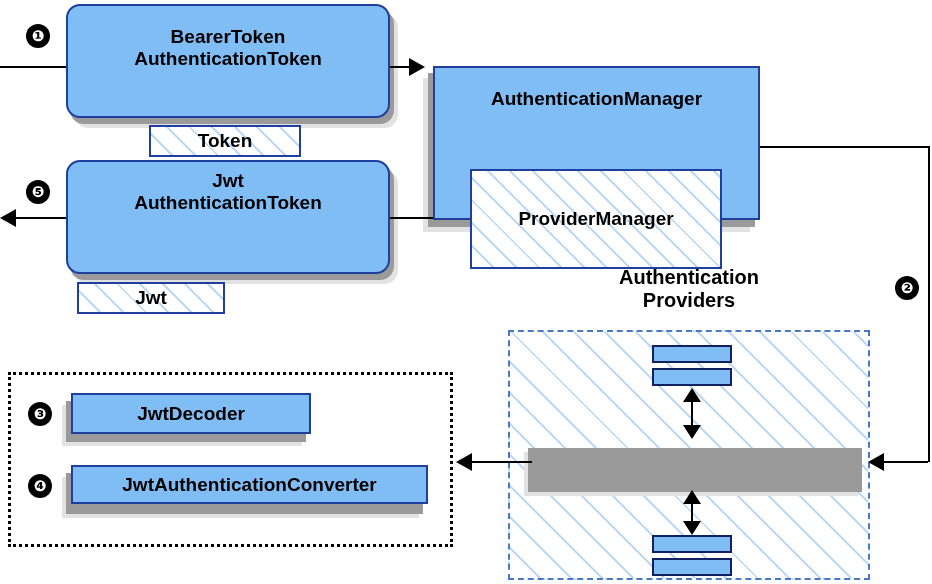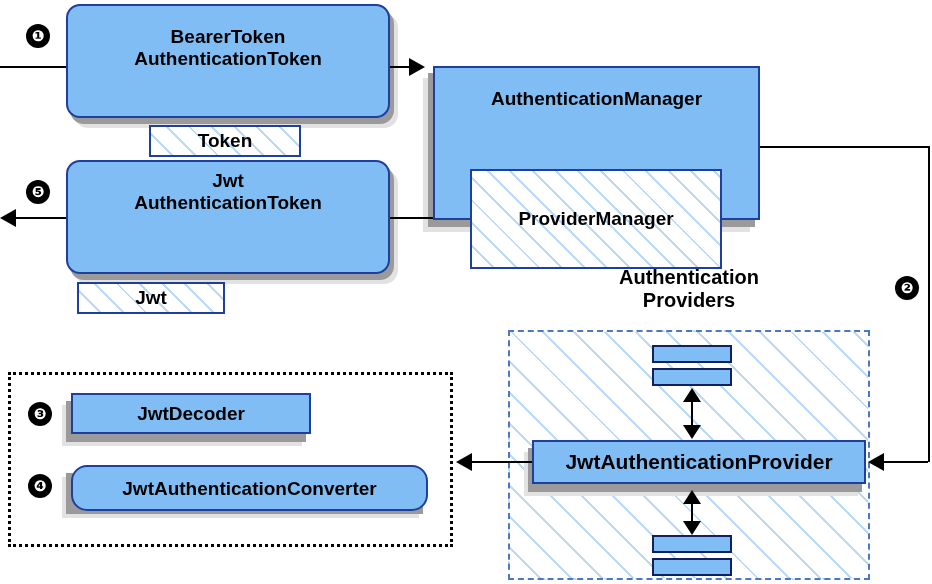--- a/index.html
+++ b/index.html
@@ -192,23 +192,20 @@
   <div class="shadow-dark" style="left:428px; top:73px; width:327px; height:154px;"></div>
   <div class="node" style="left:433px; top:66px; width:327px; height:154px; font-size:19px; padding-top:20px;">
     <div class="node-title">AuthenticationManager</div>
   </div>
   <div class="hatch" style="left:470px; top:123px; width:252px; height:100px; font-size:19px;">
     <span>ProviderManager</span>
   </div>
 
   <div class="shadow-light" style="left:524px; top:452px; width:334px; height:44px;"></div>
   <div class="shadow-dark" style="left:528px; top:448px; width:334px; height:44px;"></div>
-  <div class="node" style="left:532px; top:440px; width:334px; height:44px; font-size:21px; justify-content:center;">
-    <div class="node-title" style="line-height:40px;">JwtAuthenticationProvider</div>
-  </div>
 
   <div class="minibar" style="left:652px; top:345px; width:80px; height:18px;"></div>
   <div class="minibar" style="left:652px; top:368px; width:80px; height:18px;"></div>
 
   <div class="minibar" style="left:652px; top:535px; width:80px; height:18px;"></div>
   <div class="minibar" style="left:652px; top:558px; width:80px; height:18px;"></div>
 
   <div class="line-v" style="left:691px; top:394px; height:38px;"></div>
   <div class="arrow arrow-up" style="left:683px; top:388px;"></div>
   <div class="arrow arrow-down" style="left:683px; top:425px;"></div>
@@ -218,21 +215,21 @@
   <div class="arrow arrow-down" style="left:683px; top:521px;"></div>
 
   <div class="shadow-light" style="left:62px; top:405px; width:240px; height:41px;"></div>
   <div class="shadow-dark" style="left:66px; top:401px; width:240px; height:41px;"></div>
   <div class="node" style="left:71px; top:393px; width:240px; height:41px; font-size:19px; justify-content:center;">
     <div class="node-title" style="line-height:37px;">JwtDecoder</div>
   </div>
 
   <div class="shadow-light" style="left:62px; top:477px; width:357px; height:41px;"></div>
   <div class="shadow-dark" style="left:66px; top:473px; width:357px; height:41px;"></div>
-  <div class="node" style="left:71px; top:465px; width:357px; height:46px; font-size:19px; justify-content:center;border-radius:16px;">
+  <div class="node" style="left:71px; top:465px; width:357px; height:39px; font-size:19px; justify-content:center;">
     <div class="node-title" style="line-height:37px;">JwtAuthenticationConverter</div>
   </div>
 
   <div class="line-h" style="left:0px; top:66px; width:410px;"></div>
   <div class="arrow arrow-right" style="left:409px; top:58px;"></div>
 
   <div class="line-h" style="left:16px; top:217px; width:417px;"></div>
   <div class="arrow arrow-left" style="left:0px; top:209px;"></div>
 
   <div class="line-h" style="left:760px; top:146px; width:170px;"></div>

